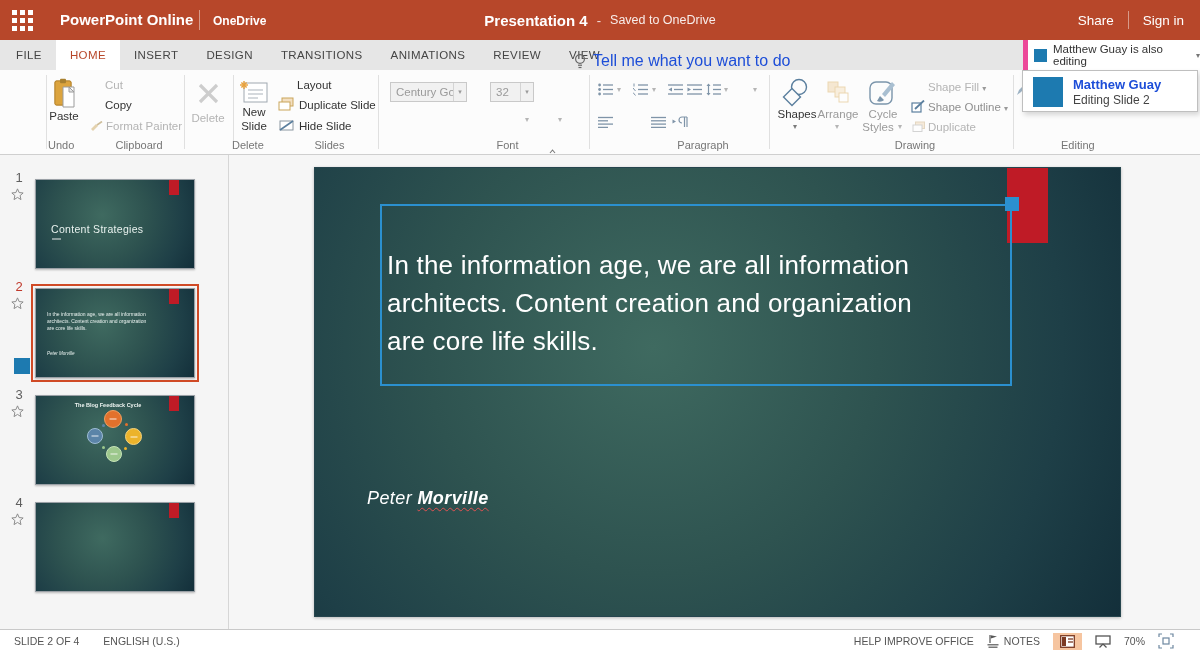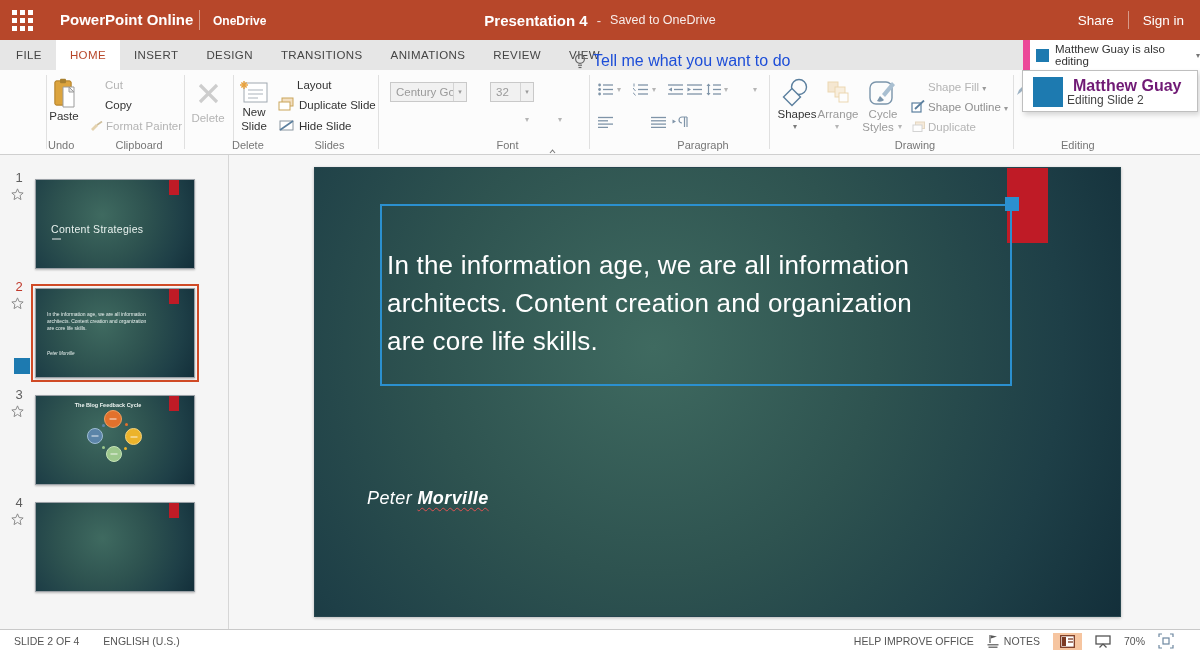--- a/index.html
+++ b/index.html
@@ -21,21 +21,21 @@
   .savestatus { font-size:12.5px; color:rgba(255,255,255,.9); }
   .topright { position:absolute; right:16px; top:0; height:40px; display:flex; align-items:center; gap:14px; font-size:13.5px; }
   .topdiv2 { width:1px; height:18px; background:rgba(255,255,255,.45); }
 
   
   .tabbar { position:absolute; left:0; top:40px; width:1200px; height:30px; background:#e6e6e6; }
   .tabs { position:absolute; left:2px; top:0; height:30px; display:flex; }
   .tab { padding:0 14px; line-height:30px; font-size:11.5px; letter-spacing:.4px; color:#454545; cursor:pointer; }
   .tab.active { background:#fff; color:#b7472a; }
   .tellme { position:absolute; left:574px; top:0; height:30px; display:flex; align-items:flex-end; gap:7px; font-size:16px; color:#1d4ed8; cursor:pointer; }
-  .presence-chip { position:absolute; left:1023px; right:0; top:0; height:30px; background:#fff; display:flex; align-items:center; gap:6px; padding-left:6px; cursor:pointer; border-left:7px solid #ec4899; }
+  .presence-chip { position:absolute; left:1023px; right:0; top:0; height:30px; background:#fff; display:flex; align-items:center; gap:6px; padding-left:6px; cursor:pointer; border-left:5px solid #ec4899; }
   .presence-chip .sq { width:13px; height:13px; background:#1d7ab0; flex:0 0 auto; }
   .presence-chip .txt { font-size:11.5px; color:#333; }
   .presence-chip .caret { font-size:8px; color:#777; }
 
   
   .ribbon { position:absolute; left:0; top:70px; width:1200px; height:85px; background:#fcfcfc; border-bottom:1px solid #cfcfcf; }
   .sep { position:absolute; top:5px; bottom:5px; width:1px; background:#e0e0e0; }
   .glabel { position:absolute; bottom:3px; font-size:11px; color:#767676; text-align:center;padding-left:48px; }
   .rtxt { position:absolute; font-size:11.5px; color:#333; white-space:nowrap; cursor:pointer; }
   .rtxt.dis { color:#b4b4b4; cursor:default; }
@@ -47,22 +47,22 @@
   .combo .val { flex:1; font-size:11.5px; color:#9a9a9a; padding-left:5px; white-space:nowrap; overflow:hidden; }
   .combo .dd { width:13px; align-self:stretch; border-left:1px solid #d4d4d4; display:flex; align-items:center; justify-content:center; font-size:7px; color:#9a9a9a; }
   .growfont { position:absolute; left:541px; top:82px; font-size:14px; color:#7a7a7a; cursor:pointer; }
   .growfont svg { position:absolute; top:-3px; right:-6px; }
   .italic-glyph { position:absolute; left:500px; top:111px; font-family:"Liberation Serif",serif; font-style:italic; font-size:14px; color:#bcbcbc; cursor:pointer; }
   .mini-caret { position:absolute; font-size:8px; color:#b5b5b5; cursor:pointer; }
 
   
   .popup { position:absolute; left:1022px; top:70px; width:176px; height:42px; background:#fff; border:1px solid #bfbfbf; box-shadow:2px 3px 5px rgba(0,0,0,.15); z-index:40; }
   .popup .avatar { position:absolute; left:10px; top:6px; width:30px; height:30px; background:#1d7ab0; }
-  .popup .name { position:absolute; left:50px; top:6px; font-size:16px; font-weight:700; color:#701a75; }
-  .popup .state { position:absolute; left:44px; top:22px; font-size:12px; color:#444; }
+  .popup .name { position:absolute; left:50px; top:6px; font-size:13px; font-weight:700; color:#1d4ed8; }
+  .popup .state { position:absolute; left:50px; top:22px; font-size:12px; color:#444; }
 
   
   .thumbs { position:absolute; left:0; top:155px; width:228px; height:474px; background:#f5f5f5; }
   .thumb { position:absolute; left:35px; width:160px; height:90px; border:1px solid #9aa0a6; box-shadow:0 1px 2px rgba(0,0,0,.25); cursor:pointer; overflow:hidden; }
   .thumb.selected { outline:2px solid #d04a26; outline-offset:2px; }
   .teal { background:radial-gradient(circle at 42% 40%, #3f6a60 0%, #2e5350 42%, #1e3f47 76%, #132f3a 100%); }
   .mini-red { position:absolute; top:0; width:10px; height:15px; background:#bf1b26; }
   .thumbnum { position:absolute; left:10px; width:18px; text-align:center; font-size:13px; color:#5f5f5f; }
   .thumbnum.sel { color:#c0392b; }
   .star { position:absolute; left:11px; }

